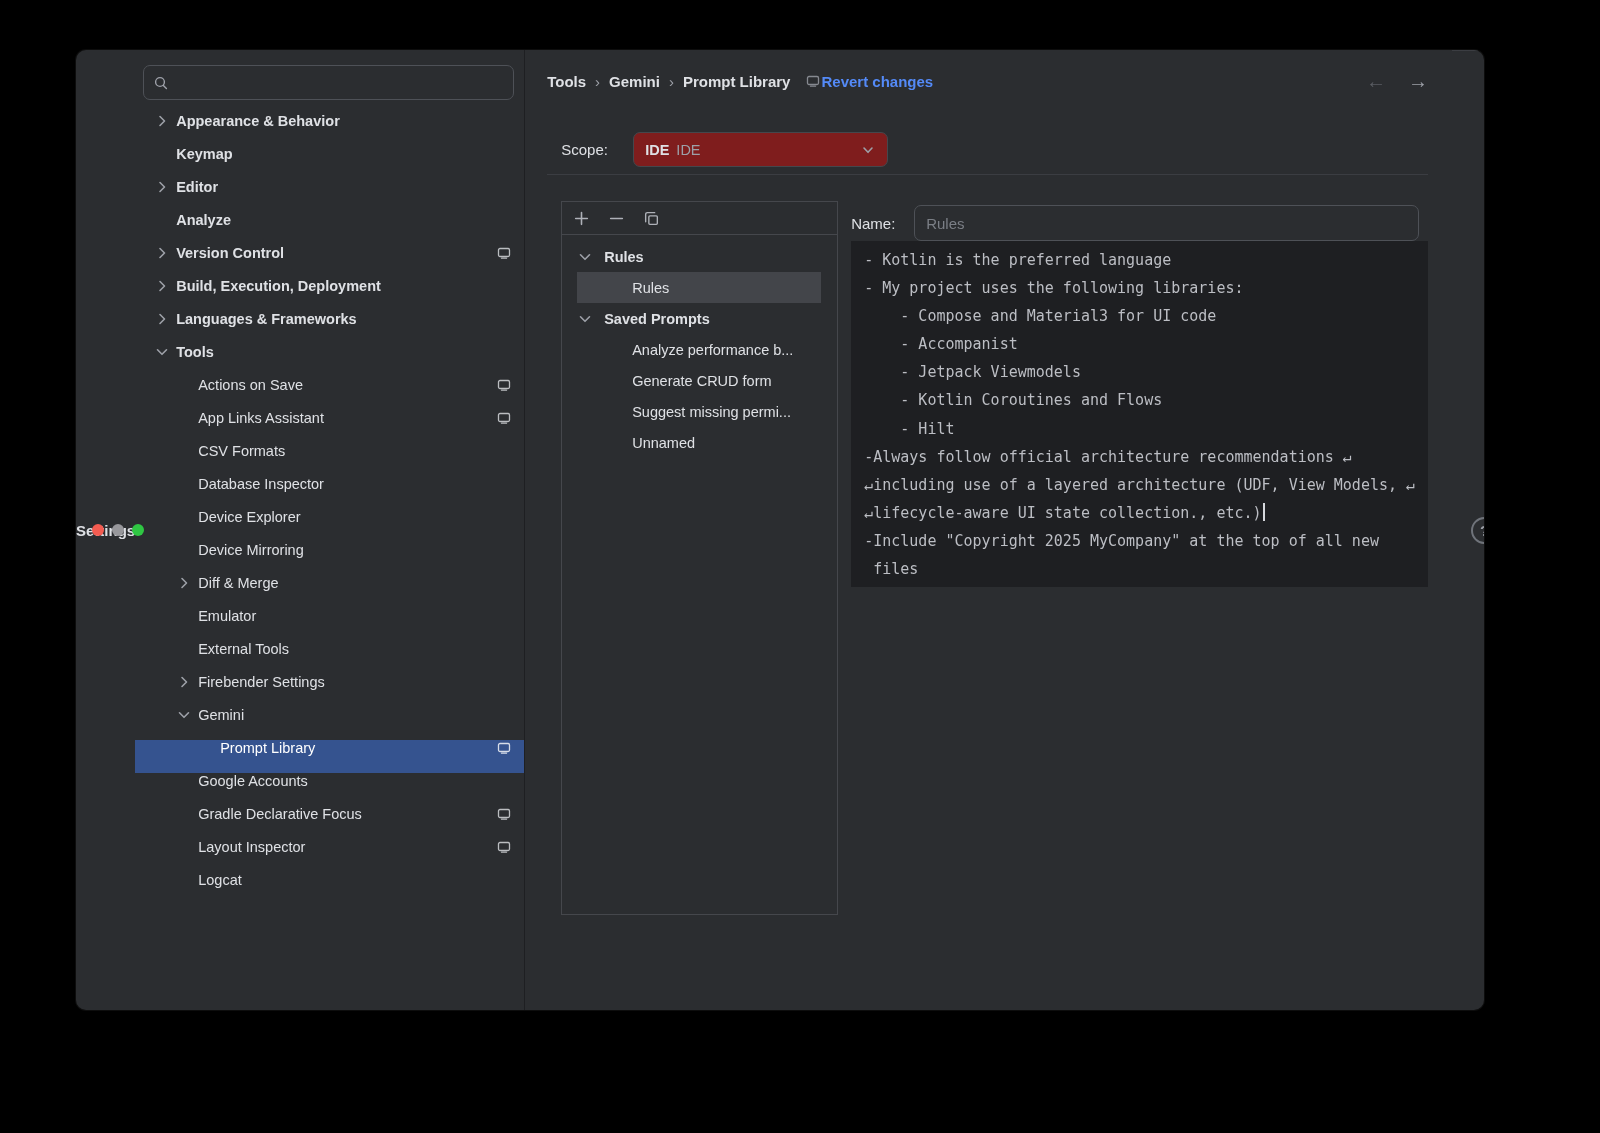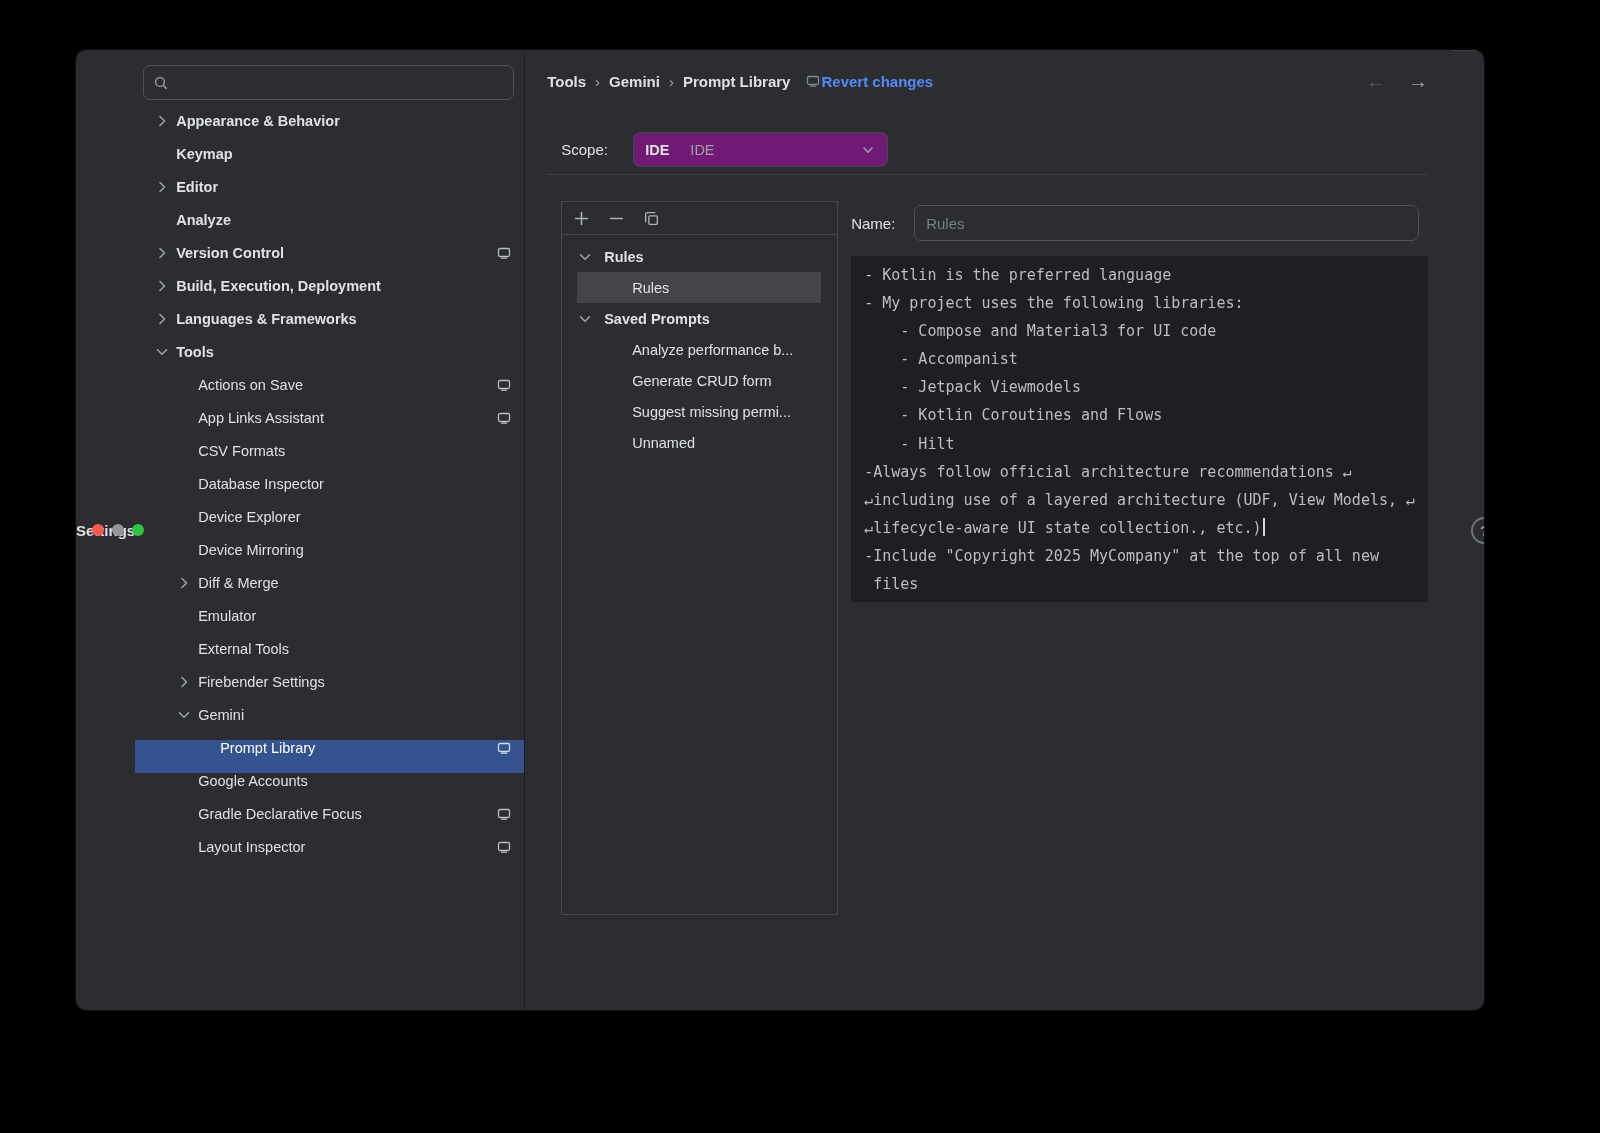--- a/index.html
+++ b/index.html
@@ -36,22 +36,22 @@
   .breadcrumb{display:flex;align-items:center;gap:9px}
   .crumb{font-size:15px;font-weight:700;color:#dfe1e5;white-space:nowrap;cursor:default}
   .crumb-sep{color:#9da0a8;font-size:15px}
   .revert-wrap{display:flex;align-items:center;gap:0;margin-left:15px}
   .revert-link{color:#548AF7;font-size:15px;font-weight:600;cursor:default;white-space:nowrap}
   .history{margin-left:auto;display:flex;gap:22px;font-size:20px;line-height:1}
   .arrow-back{color:#5a5d63;cursor:default}
   .arrow-fwd{color:#9da0a8;cursor:default}
   .scope-row{margin:20px 0 0 14px;display:flex;align-items:center;height:35px;flex:none}
   .scope-label{font-size:15px;color:#dfe1e5;width:72px}
-  .scope-select{width:255px;height:35px;border:1px solid #45474c;background:#701a75;border-radius:7px;
-    display:flex;align-items:center;padding:0 11px;gap:21px;cursor:default}
+  .scope-select{width:255px;height:35px;border:1px solid #45474c;background:#7f1d1d;border-radius:7px;
+    display:flex;align-items:center;padding:0 11px;gap:7px;cursor:default}
   .scope-strong{font-weight:700;font-size:14.5px;color:#dfe1e5}
   .scope-val{font-size:14.5px;color:#9da0a8}
   .scope-chevron{margin-left:auto;display:flex;color:#9da0a8}
   .hr{height:1px;background:#3b3d42;margin-top:7px;flex:none}
   .body-row{flex:1;min-height:0;display:flex;gap:13px;margin:26px 0 0 14px;align-items:flex-start}
   
   .list-panel{flex:0 0 277px;height:714px;border:1px solid #45474c;display:flex;flex-direction:column;overflow:hidden}
   .list-toolbar{flex:0 0 33px;display:flex;align-items:center;gap:18px;padding:0 11px;border-bottom:1px solid #45474c}
   .tool-icon{display:flex;color:#aeb1b8;cursor:default}
   .tree{padding-top:6px;overflow:hidden}
@@ -59,21 +59,21 @@
   .tree-group-label{font-weight:700;margin-left:8px;white-space:nowrap}
   .tree-child-row{height:31px;margin:0 16px 0 15px;display:flex;align-items:center;padding-left:55px;
     font-size:14.5px;color:#dfe1e5;white-space:nowrap;cursor:default}
   .tree-child-row.selected{background:#43454a}
   
   .detail{flex:1;min-width:0;display:flex;flex-direction:column}
   .name-row{margin-top:4px;display:flex;align-items:center}
   .name-label{font-size:15px;color:#dfe1e5;width:63px;flex:none}
   .name-input{flex:1;height:36px;border:1px solid #4e5157;border-radius:7px;background:transparent;
     color:#7b7f86;font-size:15px;padding:0 11px;margin-right:9px;font-family:inherit;outline:none;min-width:0}
-  .editor{margin-top:15px;height:346px;background:#1e1f22;padding:5px 13px;
+  .editor{height:346px;background:#1e1f22;padding:5px 13px;
     font-family:"DejaVu Sans Mono",monospace;font-size:15px;line-height:28.1px;color:#bcbec4;overflow:hidden;cursor:text}
   .ed-line{white-space:pre}
   .caret{display:inline-block;width:2px;height:18px;background:#d6d8dd;vertical-align:-3px;margin-left:1px}
   
   .footer{flex:0 0 65px;border-top:1px solid #3b3d42;display:flex;align-items:center;padding:0 10px 0 19px}
   .help{width:27px;height:27px;border:2px solid #6f737a;border-radius:50%;display:flex;align-items:center;
     justify-content:center;color:#9da0a8;font-size:15px;font-weight:700;cursor:default;flex:none}
   .btns{margin-left:auto;display:flex;gap:16px}
   .btn{min-width:94px;height:26px;border-radius:7px;border:1px solid #4e5157;background:#2b2d30;color:#dfe1e5;
     font-size:14.5px;display:flex;align-items:center;justify-content:center;padding:0 16px;font-family:inherit;cursor:default}
@@ -262,20 +262,24 @@
           </div>
           <div class="nav-row lvl1">
             <span class="chev"></span>
             <span class="nav-label">Layout Inspector</span>
             <span class="row-badge">
               <svg width="16" height="16" viewBox="0 0 16 16">
                 <rect x="2.5" y="3.5" width="11" height="8" rx="1.5" fill="none" stroke="currentColor" stroke-width="1.3"></rect>
                 <line x1="5.5" y1="13.2" x2="10.5" y2="13.2" stroke="currentColor" stroke-width="1.3" stroke-linecap="round"></line>
               </svg>
             </span>
+          </div>
+          <div class="nav-row lvl1">
+            <span class="chev"></span>
+            <span class="nav-label">Logcat</span>
           </div>
         </div>
     </div>
 
     <div class="main">
 
       <div class="main-header">
         <div class="breadcrumb">
             <span class="crumb">Tools</span>
             <span class="crumb-sep">›</span>

